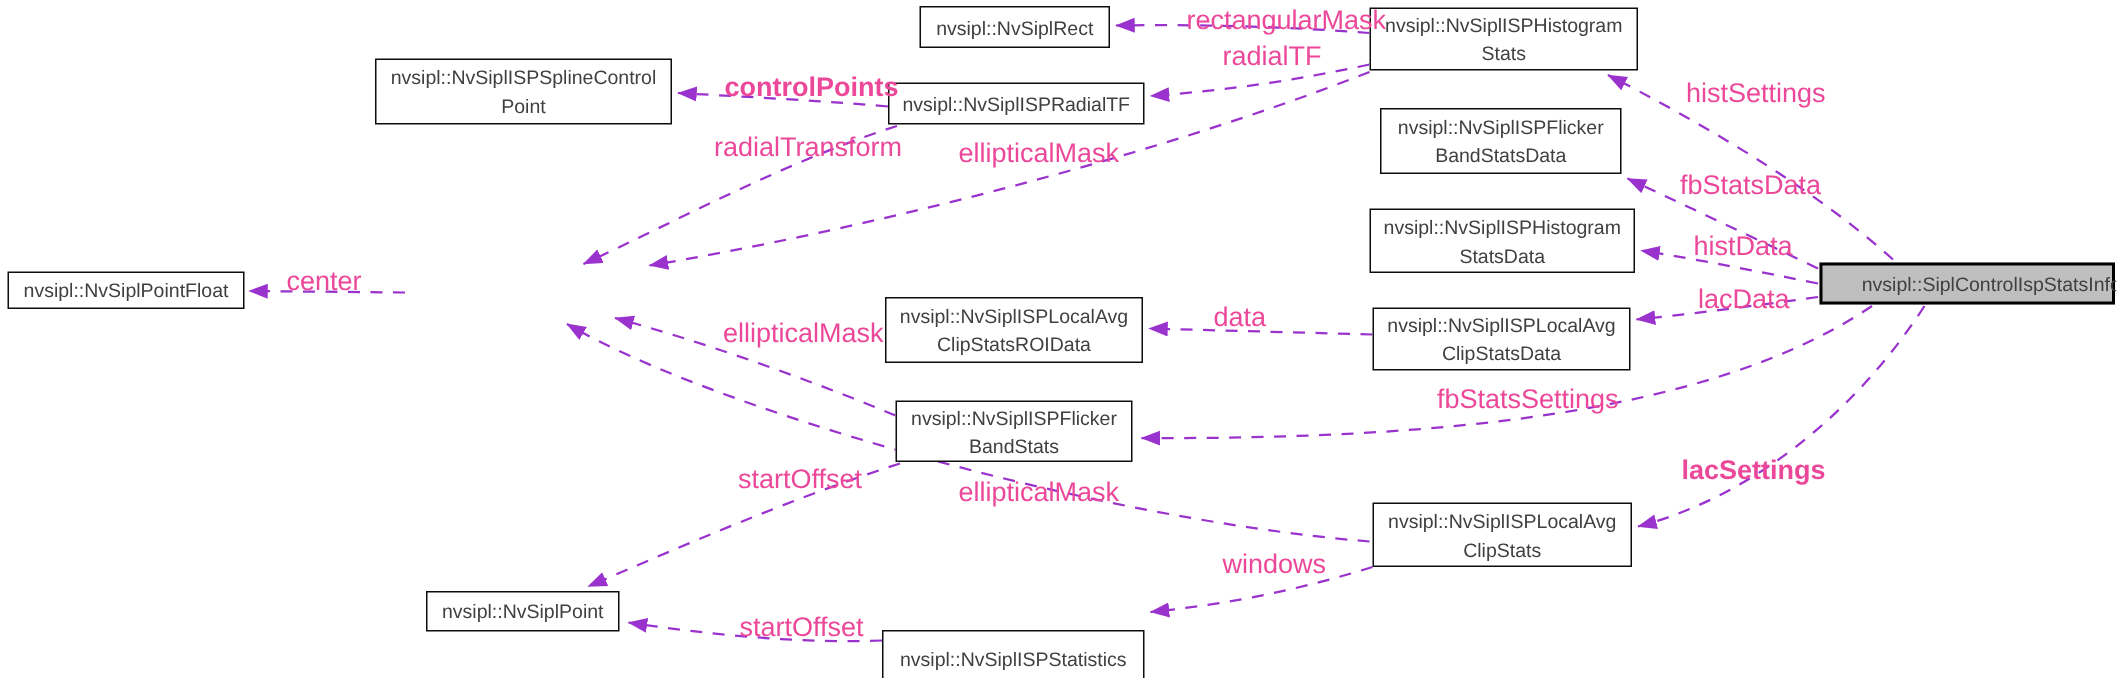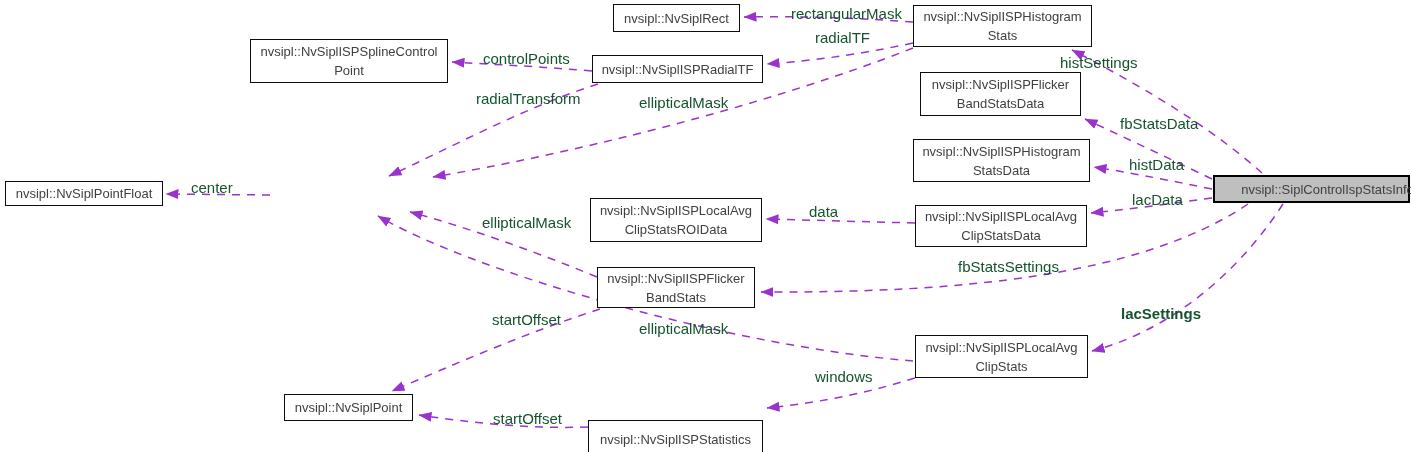--- a/index.html
+++ b/index.html
@@ -31,22 +31,22 @@
     box-sizing: border-box;
     cursor: pointer;
   }
   .node.highlight {
     background: #bfbfbf;
     border: 2px solid #000000;
     cursor: default;
   }
   .elabel {
     position: absolute;
-    color: #14532d;
-    font-size: 15px;
+    color: #ec4899;
+    font-size: 18px;
     line-height: 13px;
     white-space: nowrap;
   }
 </style>
 </head>
 <body>
 
 <div id="canvas">
 
   <svg id="edge-layer" viewBox="0 0 1411 452" xmlns="http://www.w3.org/2000/svg">
@@ -95,26 +95,26 @@
   <div class="node" style="left:597px; top:267px; width:158px; height:41px;">nvsipl::NvSiplISPFlicker
 BandStats</div>
   <div class="node" style="left:915px; top:335px; width:173px; height:43px;">nvsipl::NvSiplISPLocalAvg
 ClipStats</div>
   <div class="node" style="left:284px; top:394px; width:129px; height:27px;">nvsipl::NvSiplPoint</div>
   <div class="node" style="left:588px; top:403px; width:175px; height:58px;margin-top:17px;">nvsipl::NvSiplISPStatistics
 Windows</div>
   <div class="node highlight" style="left:1213px; top:175px; width:197px; height:28px;padding-left:32px;">nvsipl::SiplControlIspStatsInfo</div>
 
   <span class="elabel" style="left:191px;  top:181px;">center</span>
-  <span class="elabel" style="left:483px;  top:52px;">controlPoints</span>
+  <span class="elabel" style="left:483px;  top:52px;font-weight:bold;">controlPoints</span>
   <span class="elabel" style="left:791px;  top:7px;">rectangularMask</span>
   <span class="elabel" style="left:815px;  top:31px;">radialTF</span>
   <span class="elabel" style="left:476px;  top:92px;">radialTransform</span>
   <span class="elabel" style="left:639px;  top:96px;">ellipticalMask</span>
-  <span class="elabel" style="left:1060px; top:56px;">histSettings</span>
+  <span class="elabel" style="left:1124px; top:56px;">histSettings</span>
   <span class="elabel" style="left:1120px; top:117px;">fbStatsData</span>
   <span class="elabel" style="left:1129px; top:158px;">histData</span>
   <span class="elabel" style="left:1132px; top:193px;">lacData</span>
   <span class="elabel" style="left:958px;  top:260px;">fbStatsSettings</span>
   <span class="elabel" style="left:1121px; top:307px;font-weight:bold;">lacSettings</span>
   <span class="elabel" style="left:809px;  top:205px;">data</span>
   <span class="elabel" style="left:815px;  top:370px;">windows</span>
   <span class="elabel" style="left:482px;  top:216px;">ellipticalMask</span>
   <span class="elabel" style="left:639px;  top:322px;">ellipticalMask</span>
   <span class="elabel" style="left:492px;  top:313px;">startOffset</span>

